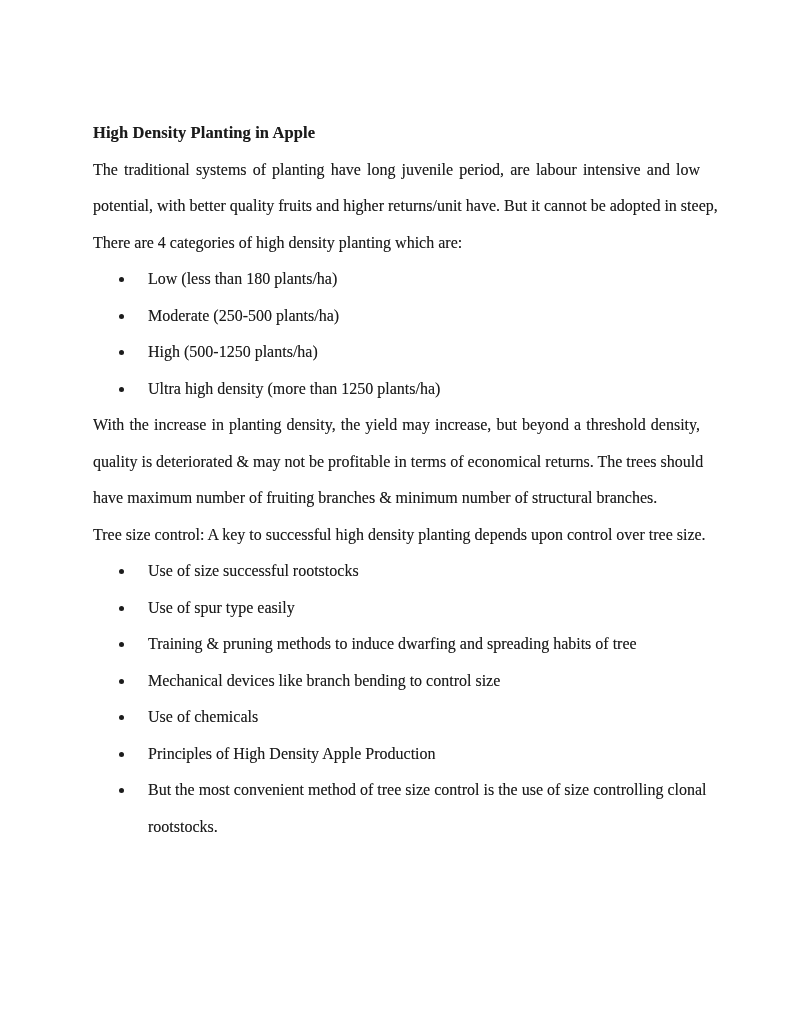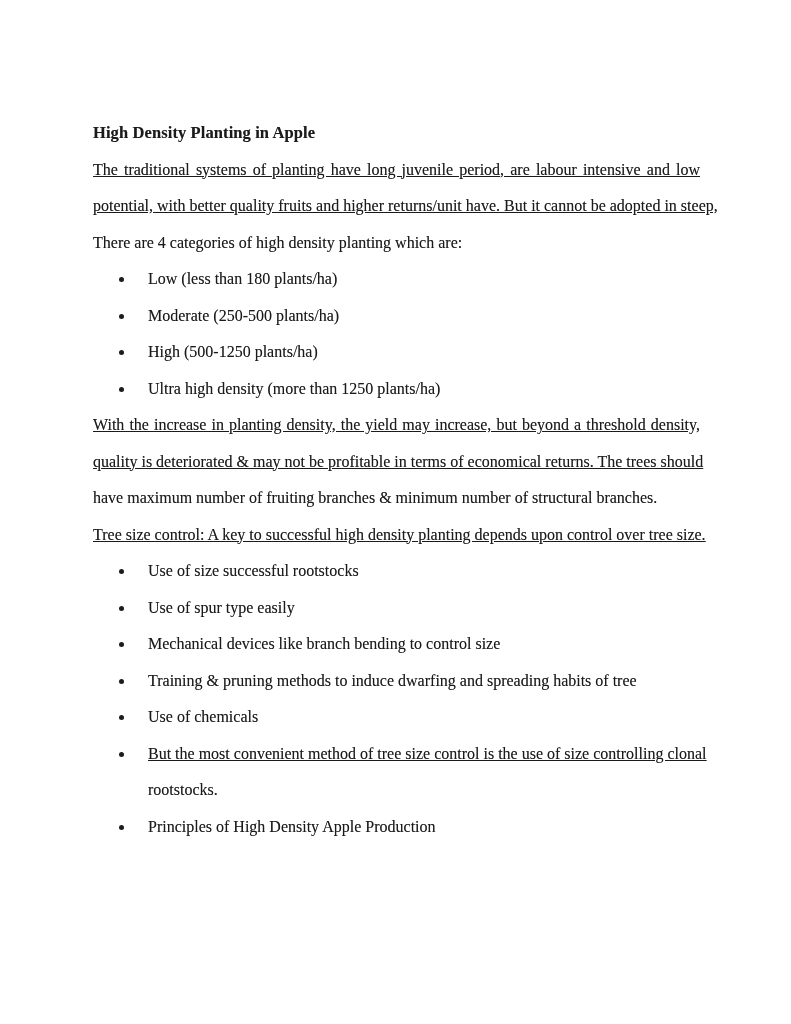--- a/index.html
+++ b/index.html
@@ -36,21 +36,20 @@
     font-size: 16.5px;
     margin: 0;
     letter-spacing: 0.1px;
   }
   
   .j {
     text-align: justify;
     text-align-last: justify;
     -moz-text-align-last: justify;
     text-justify: inter-word;
-    text-decoration: underline;
   }
   ul.bullets {
     list-style: none;
     margin: 0;
     padding: 0;
   }
   ul.bullets li {
     position: relative;
     padding-left: 55px;
   }
@@ -113,35 +112,35 @@
       <li>
         <span class="dot"></span>
         <div class="bln">Use of size successful rootstocks</div>
       </li>
       <li>
         <span class="dot"></span>
         <div class="bln">Use of spur type easily</div>
       </li>
       <li>
         <span class="dot"></span>
-        <div class="bln">Mechanical devices like branch bending to control size</div>
+        <div class="bln">Training &amp; pruning methods to induce dwarfing and spreading habits of tree</div>
       </li>
       <li>
         <span class="dot"></span>
-        <div class="bln">Training &amp; pruning methods to induce dwarfing and spreading habits of tree</div>
+        <div class="bln">Mechanical devices like branch bending to control size</div>
       </li>
       <li>
         <span class="dot"></span>
         <div class="bln">Use of chemicals</div>
       </li>
       <li>
         <span class="dot"></span>
-        <div class="bln j">But the most convenient method of tree size control is the use of size controlling clonal</div>
-        <div class="bln">rootstocks.</div>
+        <div class="bln">Principles of High Density Apple Production</div>
       </li>
       <li>
         <span class="dot"></span>
-        <div class="bln">Principles of High Density Apple Production</div>
+        <div class="bln j">But the most convenient method of tree size control is the use of size controlling clonal</div>
+        <div class="bln">rootstocks.</div>
       </li>
     </ul>
 
   </div>
 </div>
 
 </body></html>

